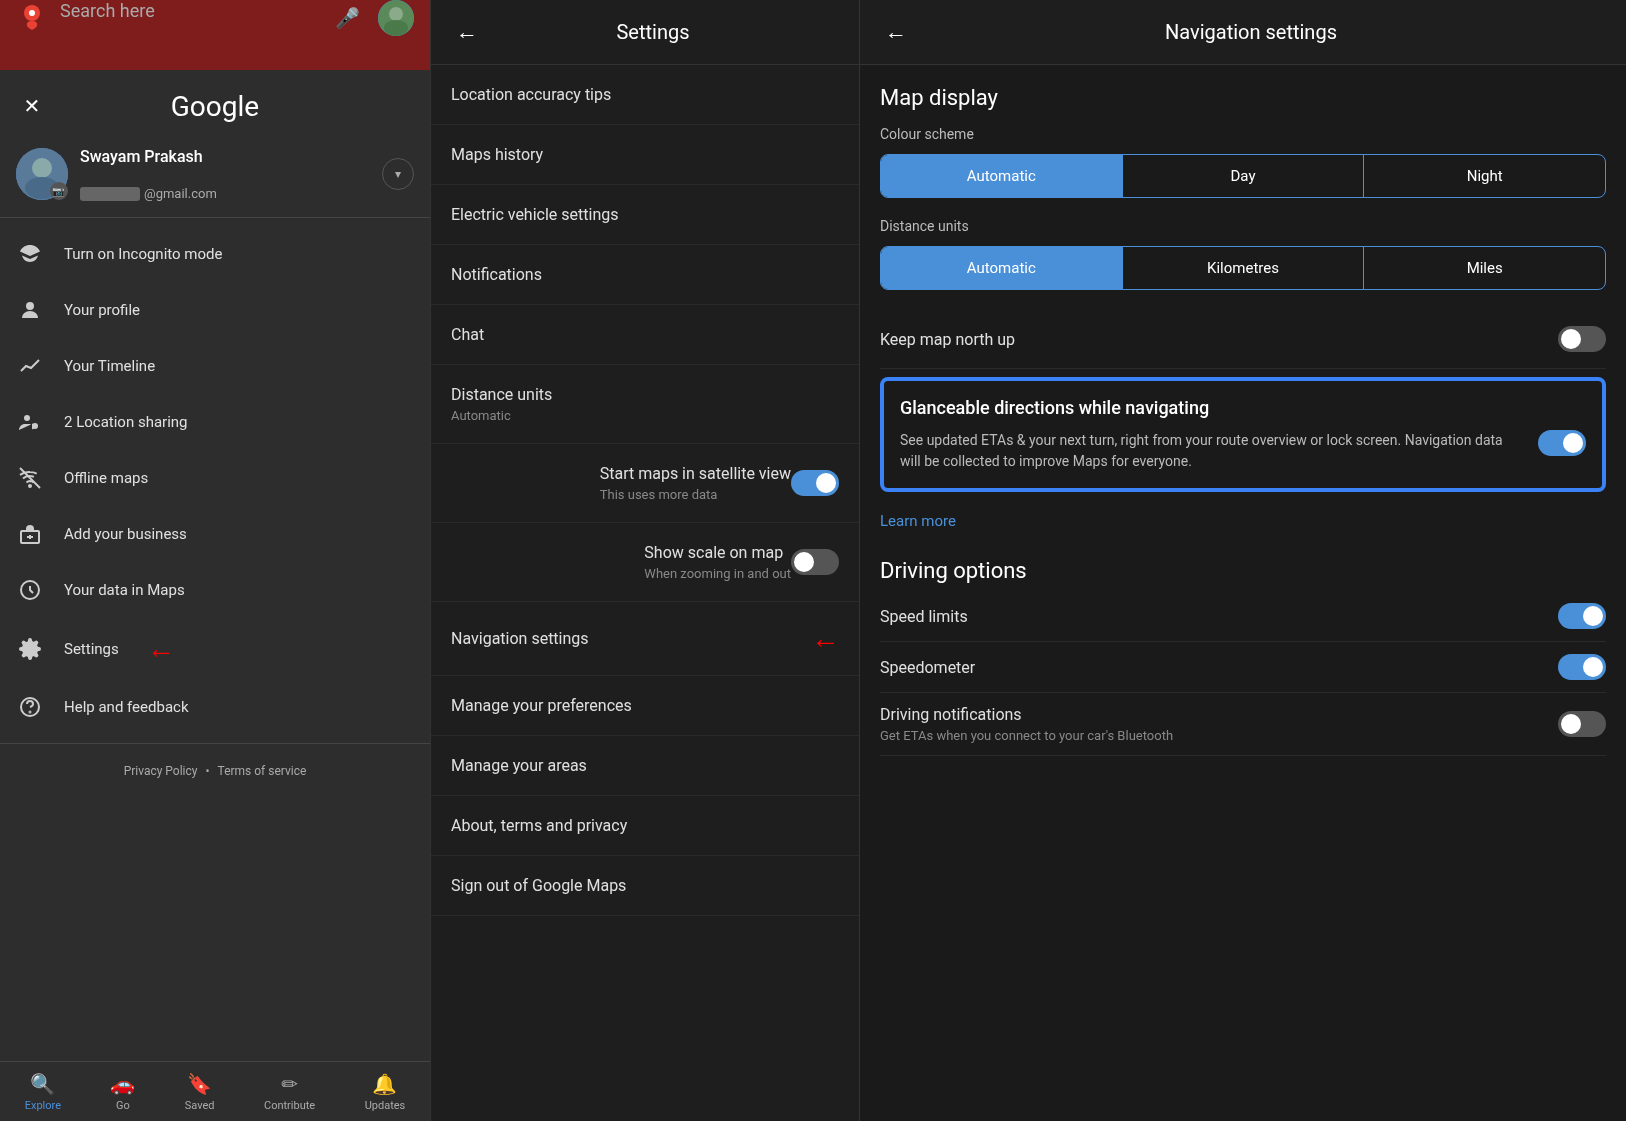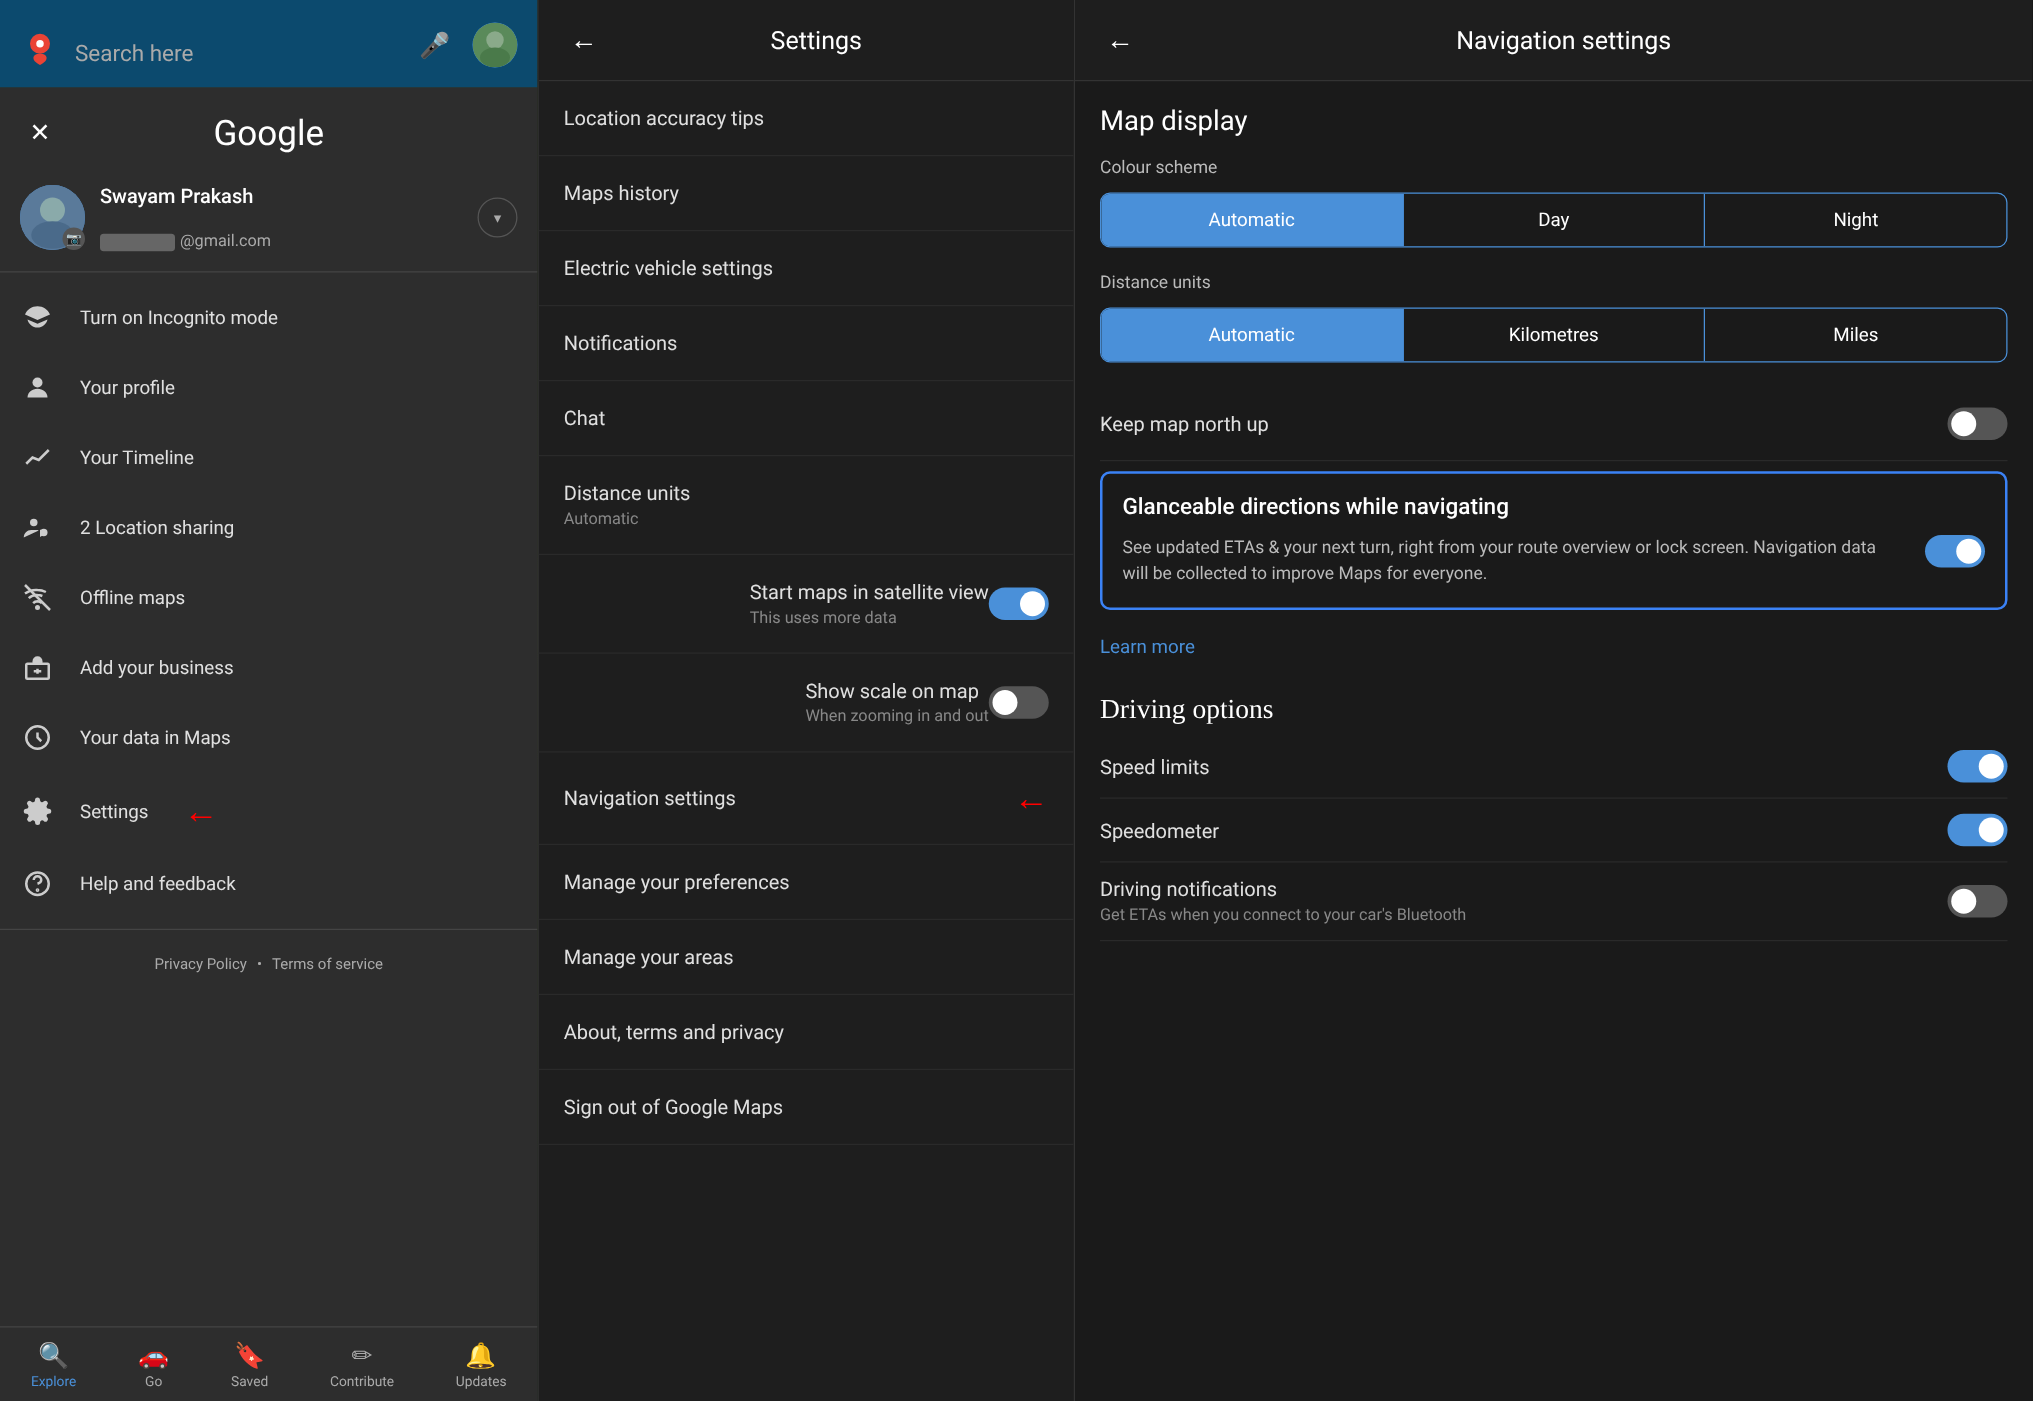--- a/index.html
+++ b/index.html
@@ -32,24 +32,24 @@
       inset: 0;
       background: rgba(0,0,0,0.3);
     }
 
     .search-bar {
       position: absolute;
       top: 0;
       left: 0;
       right: 0;
       height: 70px;
-      background: #0c4a6e;
-      display: flex;
-      align-items: flex-end;
-      padding: 16px 16px;
+      background: #7f1d1d;
+      display: flex;
+      align-items: flex-start;
+      padding: 0 16px;
       gap: 12px;
     }
 
     .google-maps-icon {
       width: 32px;
       height: 32px;
       flex-shrink: 0;
     }
 
     .search-input-area {
@@ -444,21 +444,21 @@
       padding: 16px 0;
       border-bottom: 1px solid #2a2a2a;
     }
 
     .nav-setting-label {
       color: #e0e0e0;
       font-size: 16px;
     }
 
     .highlight-box {
-      border: 2px solid #3b82f6;
+      border: 4px solid #3b82f6;
       border-radius: 8px;
       padding: 16px;
       margin: 8px 0;
     }
 
     .highlight-title {
       color: #fff;
       font-size: 18px;
       font-weight: 500;
       margin-bottom: 12px;
@@ -482,21 +482,20 @@
       font-size: 15px;
       padding: 12px 0;
       cursor: pointer;
     }
 
     .driving-section-title {
       color: #fff;
       font-size: 22px;
       font-weight: 400;
       padding: 16px 0 8px;
-      font-family: Liberation Serif, serif;
     }
 
     .nav-setting-block {
       padding: 12px 0;
       border-bottom: 1px solid #2a2a2a;
     }
 
     .nav-setting-block-row {
       display: flex;
       align-items: center;

